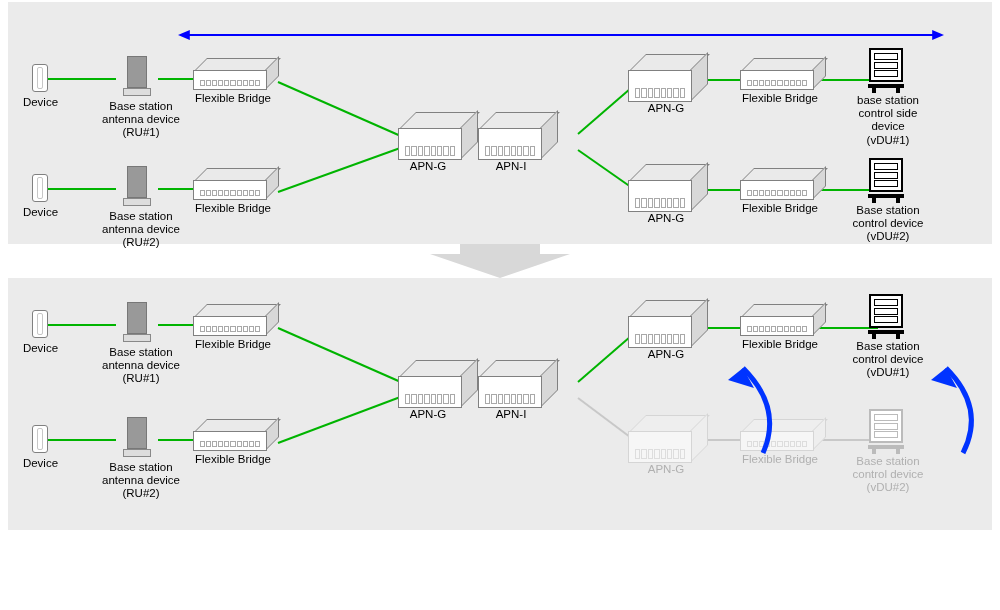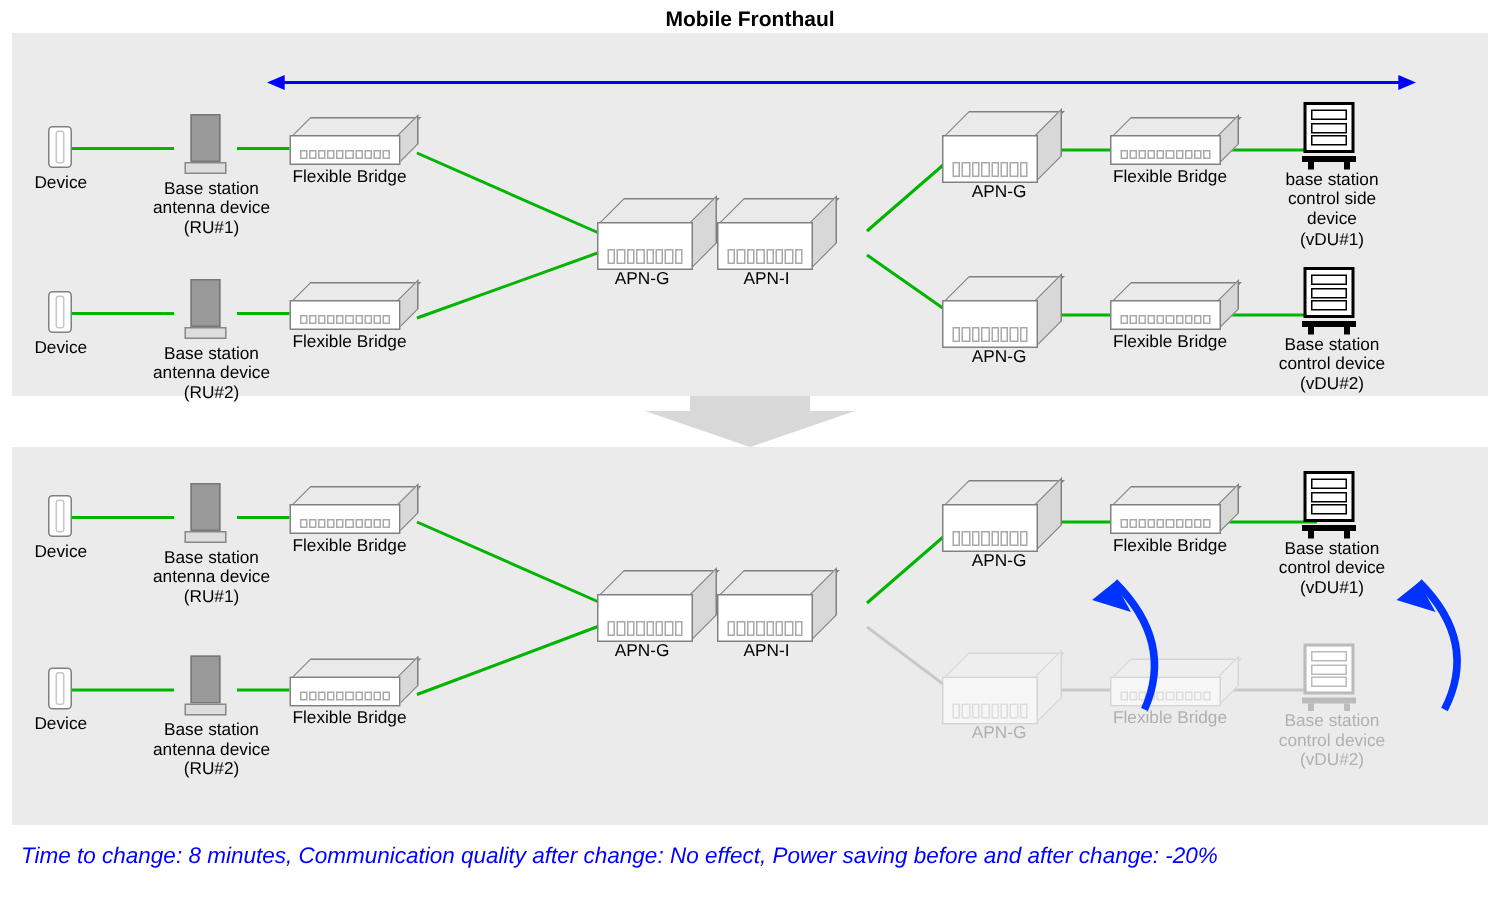--- a/index.html
+++ b/index.html
@@ -41,21 +41,20 @@
   
   .downarrow { text-align:center; height:34px; position:relative; }
   .downarrow svg{display:block; margin:-4px auto 0;}
 
   .curved{position:absolute;}
 </style>
 </head>
 <body>
 
 <div class="wrap">
-  <div class="title">Mobile Fronthaul</div>
 
   <div class="panel">
     <div class="fronthaul">
       <svg viewBox="0 0 780 18" preserveAspectRatio="none">
         <line x1="8" y1="9" x2="772" y2="9" stroke="#0000ff" stroke-width="2"></line>
         <polygon points="0,9 12,4 12,14" fill="#0000ff"></polygon>
         <polygon points="780,9 768,4 768,14" fill="#0000ff"></polygon>
       </svg>
     </div>
 
@@ -500,14 +499,13 @@
       <path d="M75 115 Q95 70 55 30" stroke="#0033ff" stroke-width="5" fill="none"></path>
       <path d="M70 110 Q86 72 52 35" stroke="#0033ff" stroke-width="5" fill="none" opacity="0"></path>
       <polygon points="55,30 40,42 66,50" fill="#0033ff"></polygon>
     </svg>
     <svg class="curved" style="left:900px; top:60px;" width="90" height="130">
       <path d="M55 115 Q78 70 38 30" stroke="#0033ff" stroke-width="5" fill="none"></path>
       <polygon points="38,30 23,42 49,50" fill="#0033ff"></polygon>
     </svg>
   </div>
 
-  <div class="caption">Time to change: 8 minutes, Communication quality after change: No effect, Power saving before and after change: -20%</div>
 </div>
 
 </body></html>

